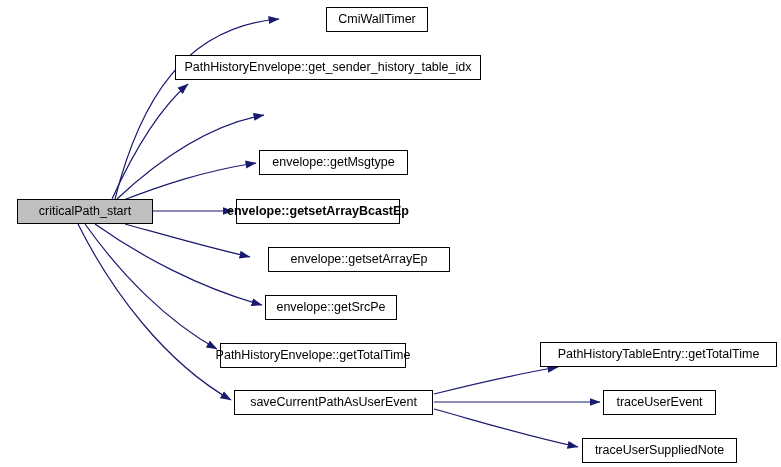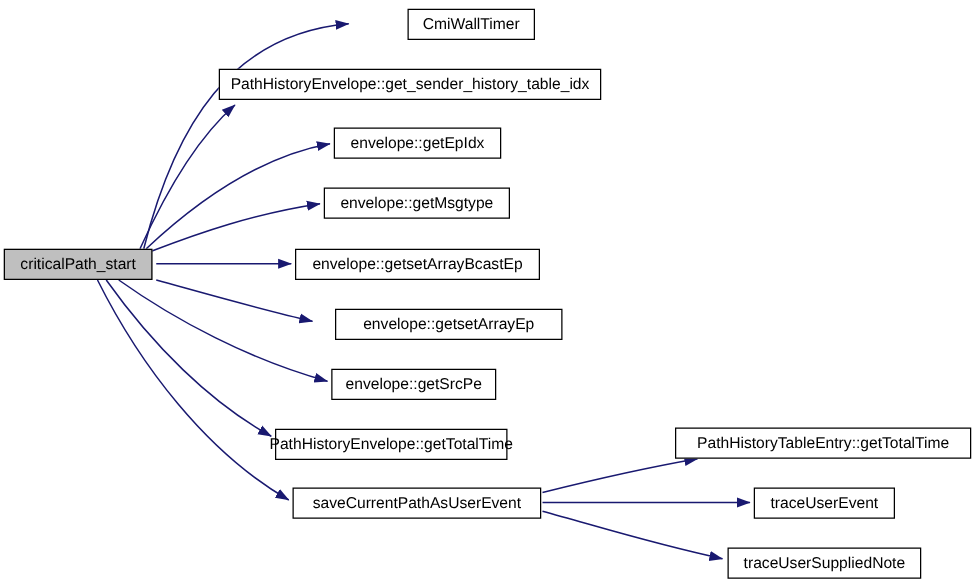--- a/index.html
+++ b/index.html
@@ -45,31 +45,30 @@
       <path d="M125,224 C165,235 210,248 250,257" marker-end="url(#arrow)"></path>
       <path d="M95,224 C140,256 200,288 262,305" marker-end="url(#arrow)"></path>
       <path d="M85,224 C122,276 168,322 217,349" marker-end="url(#arrow)"></path>
       <path d="M78,224 C112,292 165,362 231,400" marker-end="url(#arrow)"></path>
       <path d="M434,394 C478,383 518,374 558,367" marker-end="url(#arrow)"></path>
       <path d="M434,402 C480,402 540,402 600,402" marker-end="url(#arrow)"></path>
       <path d="M434,409 C478,421 522,435 578,447" marker-end="url(#arrow)"></path>
     </g>
   </svg>
 
-  <div class="node highlight" style="left:3px;top:199px;width:119px;">criticalPath_start</div>
+  <div class="node highlight" style="left:17px;top:199px;width:136px;">criticalPath_start</div>
 
   <div class="node" style="left:282px;top:7px;width:102px;margin-left:44px;">CmiWallTimer</div>
 
   <div class="node" style="left:175px;top:55px;width:306px;">PathHistoryEnvelope::get_sender_history_table_idx</div>
 
-  <div class="node" style="left:267px;top:102px;width:134px;">envelope::getEpIdx</div>
 
   <div class="node" style="left:259px;top:150px;width:149px;">envelope::getMsgtype</div>
 
-  <div class="node" style="left:236px;top:199px;width:196px;">envelope::getsetArrayBcastEp</div>
+  <div class="node" style="left:236px;top:199px;width:164px;font-weight:bold;">envelope::getsetArrayBcastEp</div>
 
   <div class="node" style="left:268px;top:247px;width:182px;">envelope::getsetArrayEp</div>
 
   <div class="node" style="left:265px;top:295px;width:132px;">envelope::getSrcPe</div>
 
   <div class="node" style="left:220px;top:343px;width:186px;">PathHistoryEnvelope::getTotalTime</div>
 
   <div class="node" style="left:234px;top:390px;width:199px;">saveCurrentPathAsUserEvent</div>
 
   <div class="node" style="left:540px;top:342px;width:237px;">PathHistoryTableEntry::getTotalTime</div>

